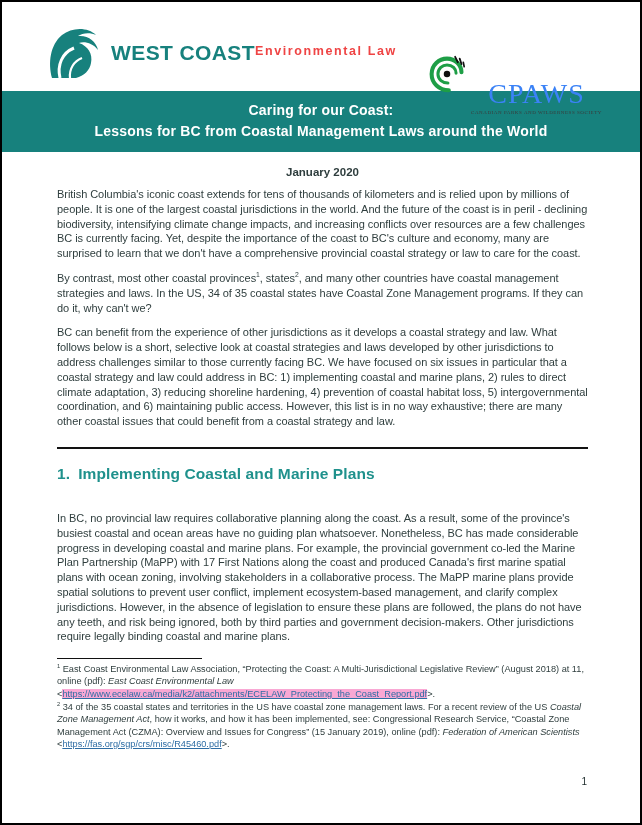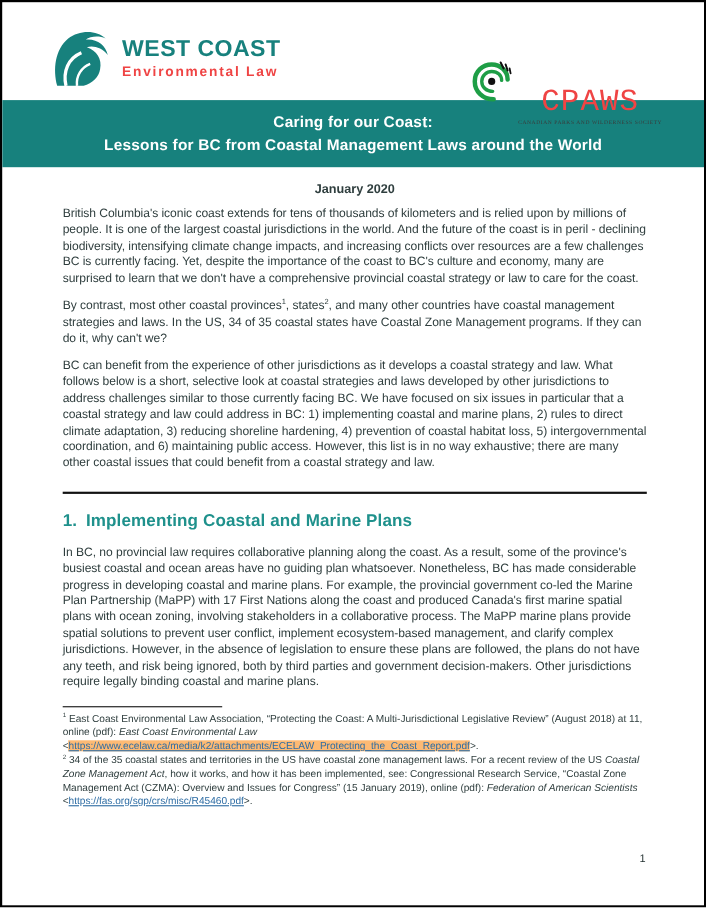--- a/index.html
+++ b/index.html
@@ -9,48 +9,48 @@
     box-sizing:border-box;
     border:2px solid #000;
     background:#fff;
     font-family:"Liberation Sans", sans-serif;
     overflow:hidden;
   }
 
   
   .logos { position:relative; height:89px; }
   .wcel { position:absolute; left:44px; top:25px; display:flex; align-items:center; gap:9px; }
-  .wcel-text { display:flex; flex-direction:column; }
+  .wcel-text { display:flex; flex-direction:row; }
   .wcel-line1 { color:#17817D; font-size:21px; font-weight:bold; letter-spacing:0.4px; line-height:1.05; }
   .wcel-line2 { color:#ef4444; font-size:12.5px; font-weight:bold; letter-spacing:1.6px; margin-top:2px; }
   .cpaws { position:absolute; right:38px; top:30px; display:flex; align-items:center; gap:5px; }
   .cpaws-text { display:flex; flex-direction:column; align-items:center; }
-  .cpaws-name { font-family:Liberation Mono, monospace; font-size:28px; color:#ef4444; letter-spacing:1px; line-height:1;margin-top:48px; }
+  .cpaws-name { font-family:Liberation Serif, serif; font-size:28px; color:#3b82f6; letter-spacing:1px; line-height:1;margin-top:48px; }
   .cpaws-tagline { font-family:"Liberation Serif", serif; font-size:5px; letter-spacing:0.55px; color:#3a3a3a; margin-top:2px; white-space:nowrap; }
 
   
   .banner { background:#17817D; color:#fff; text-align:center; padding:11px 12px 13px; }
   .banner-line1 { font-size:14px; font-weight:bold; letter-spacing:0.2px; }
   .banner-line2 { font-size:14px; font-weight:bold; margin-top:5px; letter-spacing:0.2px; }
 
   
   .content { padding:0 52px 0 55px; color:#2F3E3E; }
   .date { text-align:center; font-weight:bold; font-size:11.5px; margin:14px 14px 9px; }
   .content p { font-size:11px; line-height:14.8px; letter-spacing:-0.05px; margin:0 0 10px; }
   .section-rule { border:none; border-top:2.5px solid #121212; margin:18px 0 0; }
-  .section-heading { color:#1F918C; font-size:15.5px; font-weight:bold; margin:16px 0 12px; letter-spacing:0.1px; }
+  .section-heading { color:#1F918C; font-size:15.5px; font-weight:bold; margin:16px 0 28px; letter-spacing:0.1px; }
   .section-heading .num { margin-right:8px; }
 
   
   .fn-rule { width:145px; border-top:1.5px solid #111; margin:14px 0 4px; }
   .footnote { font-size:9.2px; line-height:12.3px; color:#2F3E3E; margin-bottom:1px; }
   .footnote .it { font-style:italic; }
   .footnote sup.sup, .content sup.sup { font-size:0.62em; line-height:0; }
   .fn-link { color:#2E6DA4; text-decoration:underline; cursor:pointer; }
-  .fn-link.hl { background:#fdba74; }
+  .fn-link.hl { background:#f9a8d4; }
 
   .page-number { position:absolute; right:53px; bottom:36px; font-size:10px; color:#1d2b2b; }
 </style>
 </head>
 <body>
 
 <div class="page">
 
   <header class="logos">
     <div class="wcel">

